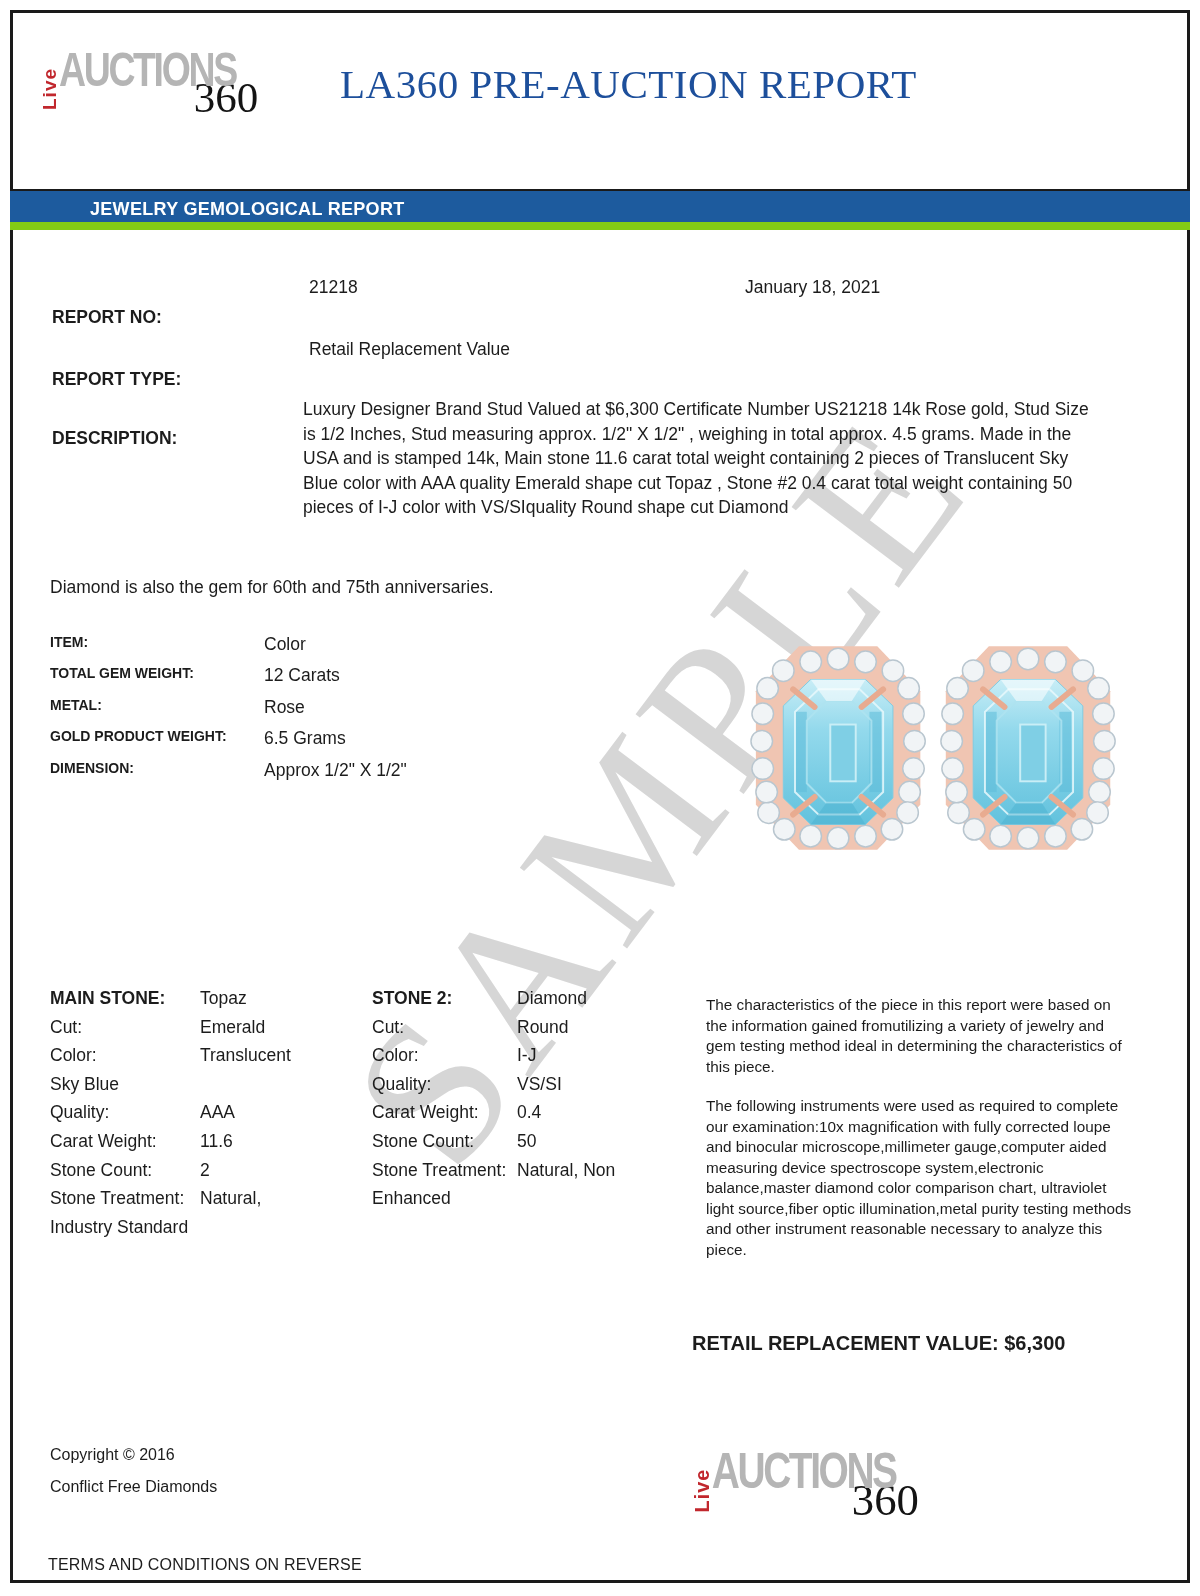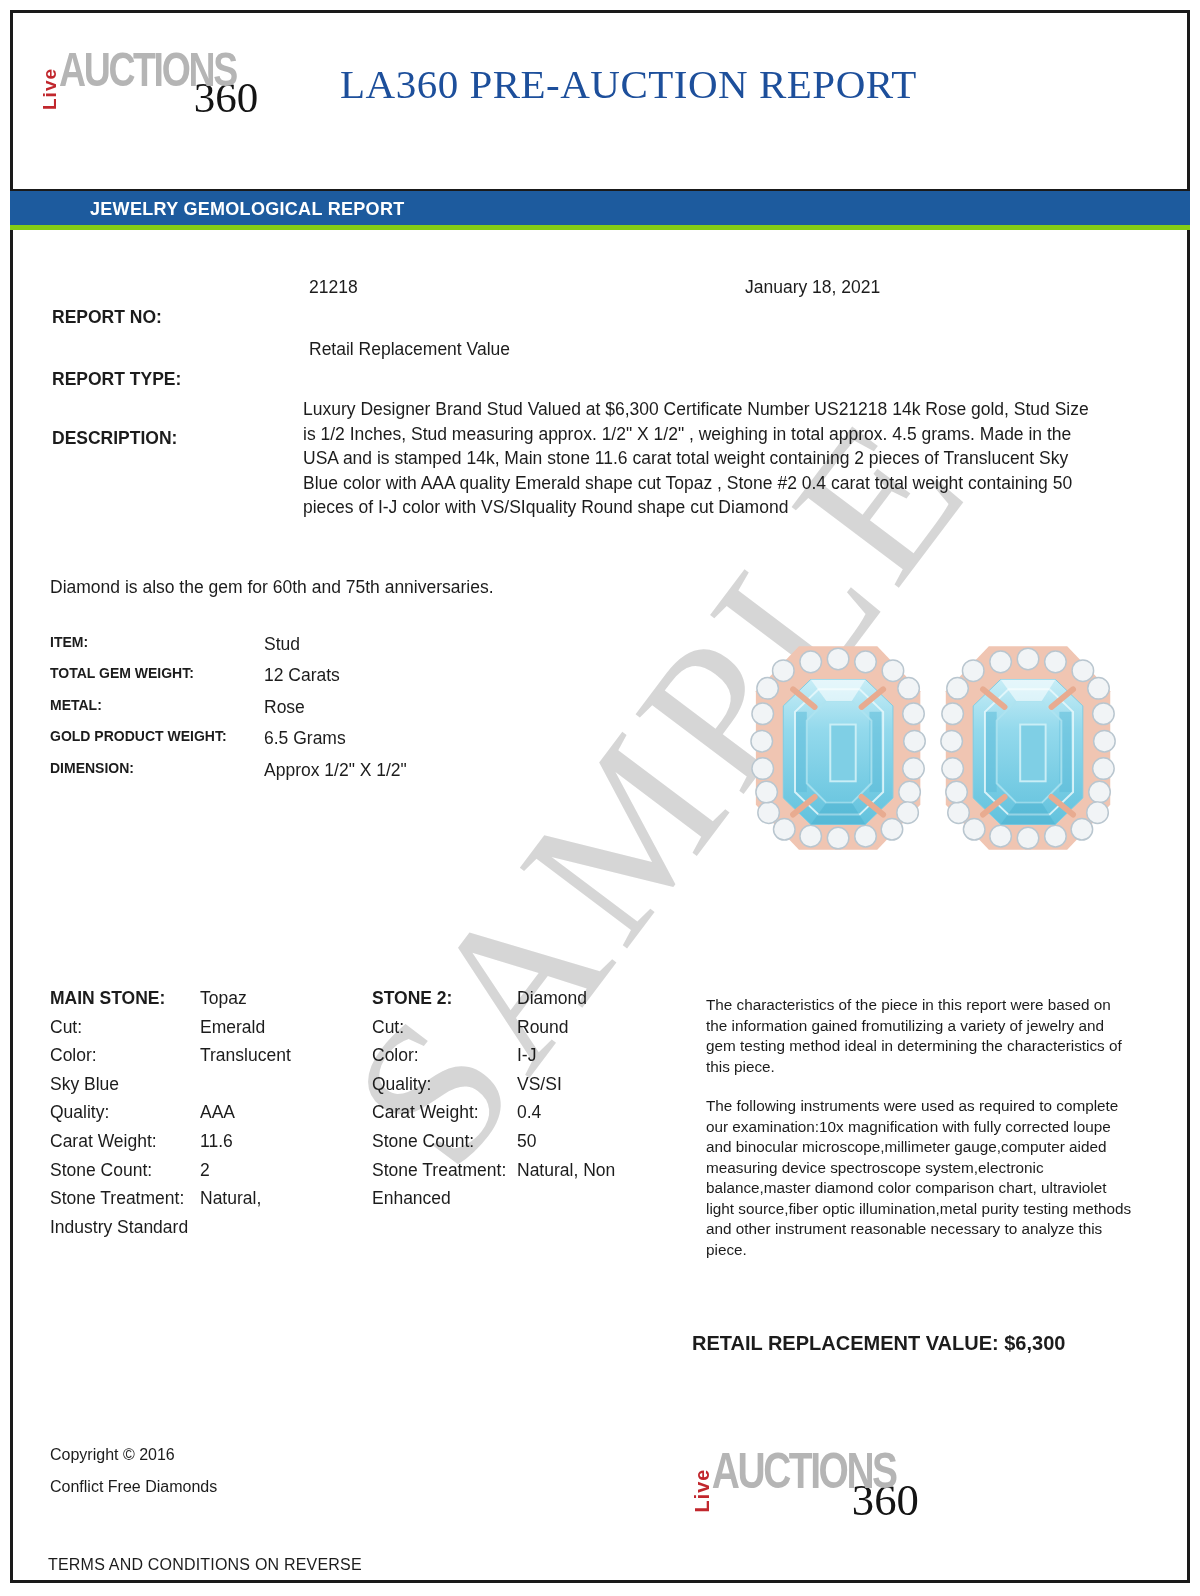--- a/index.html
+++ b/index.html
@@ -38,21 +38,21 @@
   }
   .logo-bottom{transform:scale(1.04); transform-origin:left top;}
   
   .title{
     position:absolute; left:340px; top:60px;
     font-family:"Liberation Serif", serif; font-size:41px; color:#1d4f9b;
     letter-spacing:.5px; white-space:nowrap;
   }
   .bluebar{
     position:absolute; left:10px; top:189px; width:1180px; height:41px;
-    background:#1d5b9e; border-top:2px solid #1a1a1a; border-bottom:5px solid #84cc16;
+    background:#1d5b9e; border-top:2px solid #1a1a1a; border-bottom:8px solid #84cc16;
     box-sizing:border-box;
   }
   .bluebar span{
     display:block; padding-left:80px; line-height:36px; color:#ffffff;
     font-weight:700; font-size:18px; letter-spacing:.3px;
   }
   
   .lab{font-weight:700; font-size:17.5px;margin-top:30px;}
   .val{font-size:17.5px;}
   .abs{position:absolute;}
@@ -127,21 +127,21 @@
     <div class="desc">Luxury Designer Brand Stud Valued at $6,300 Certificate Number US21218 14k Rose gold, Stud Size is 1/2 Inches, Stud measuring approx. 1/2" X 1/2" , weighing in total approx. 4.5 grams. Made in the USA and is stamped 14k, Main stone 11.6 carat total weight containing 2 pieces of Translucent Sky Blue color with AAA quality Emerald shape cut Topaz , Stone #2 0.4 carat total weight containing 50 pieces of I-J color with VS/SIquality Round shape cut Diamond</div>
 
     <div class="birthstone">
       <div>Diamond is also the gem for 60th and 75th anniversaries.</div>
     </div>
 
     <div class="item-block">
 
         <div class="item-row">
           <span class="item-label">ITEM:</span>
-          <span class="item-value">Stud</span>
+          <span class="item-value">Color</span>
         </div>
 
         <div class="item-row">
           <span class="item-label">TOTAL GEM WEIGHT:</span>
           <span class="item-value">12 Carats</span>
         </div>
 
         <div class="item-row">
           <span class="item-label">METAL:</span>
           <span class="item-value">Rose</span>

